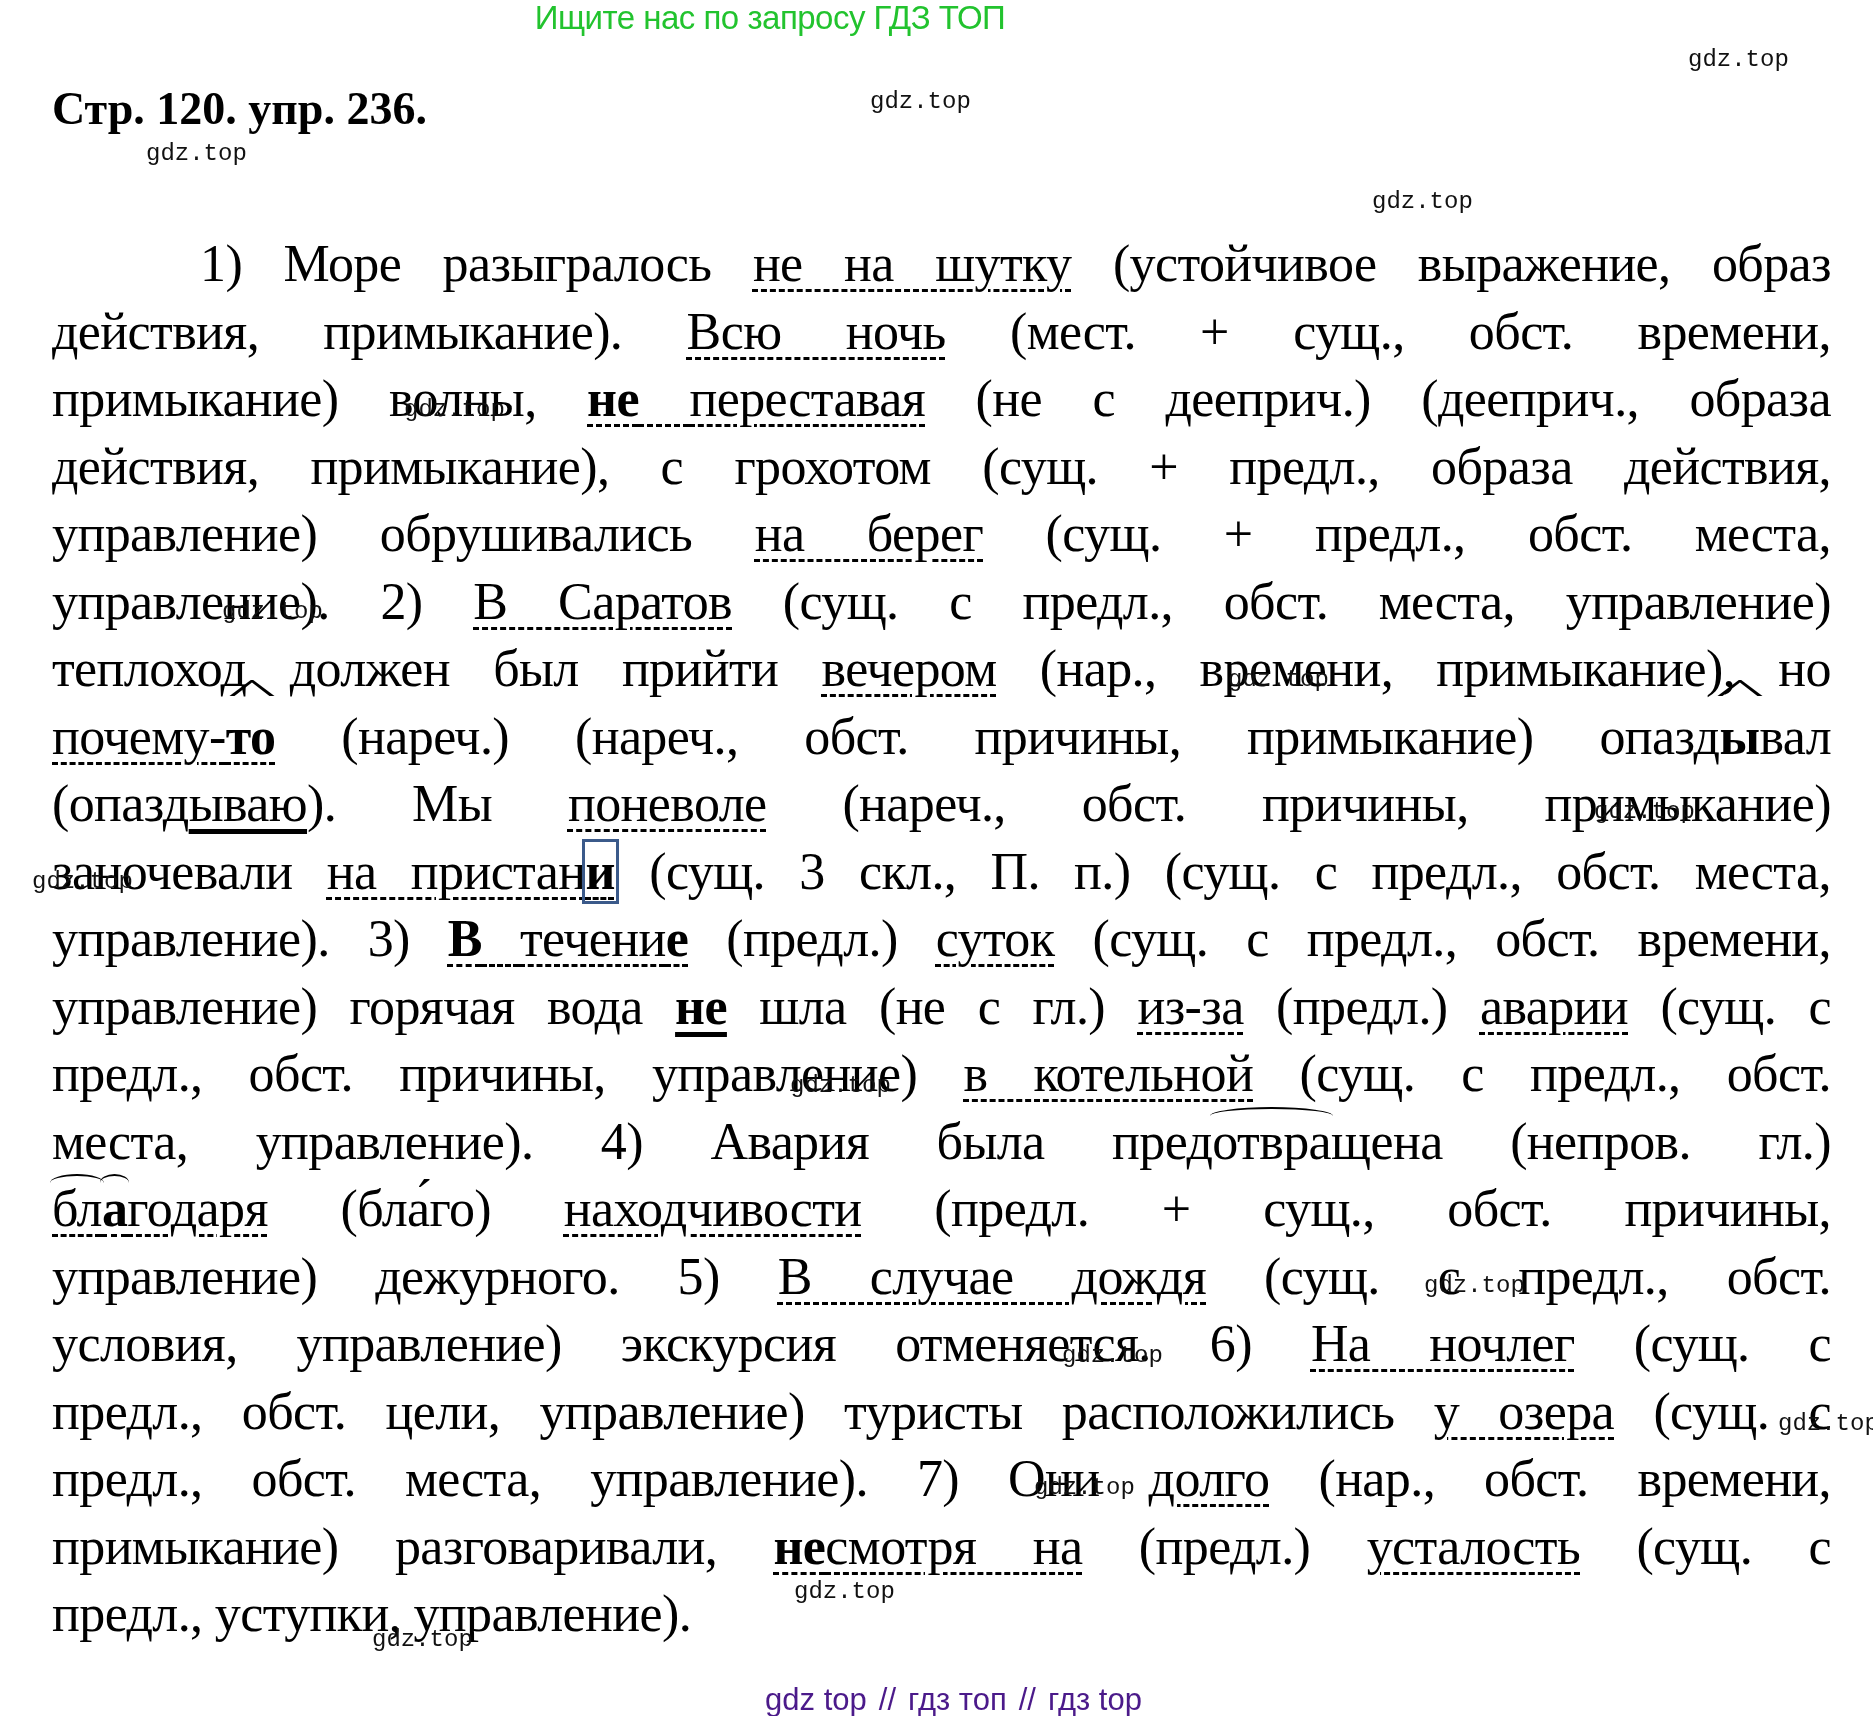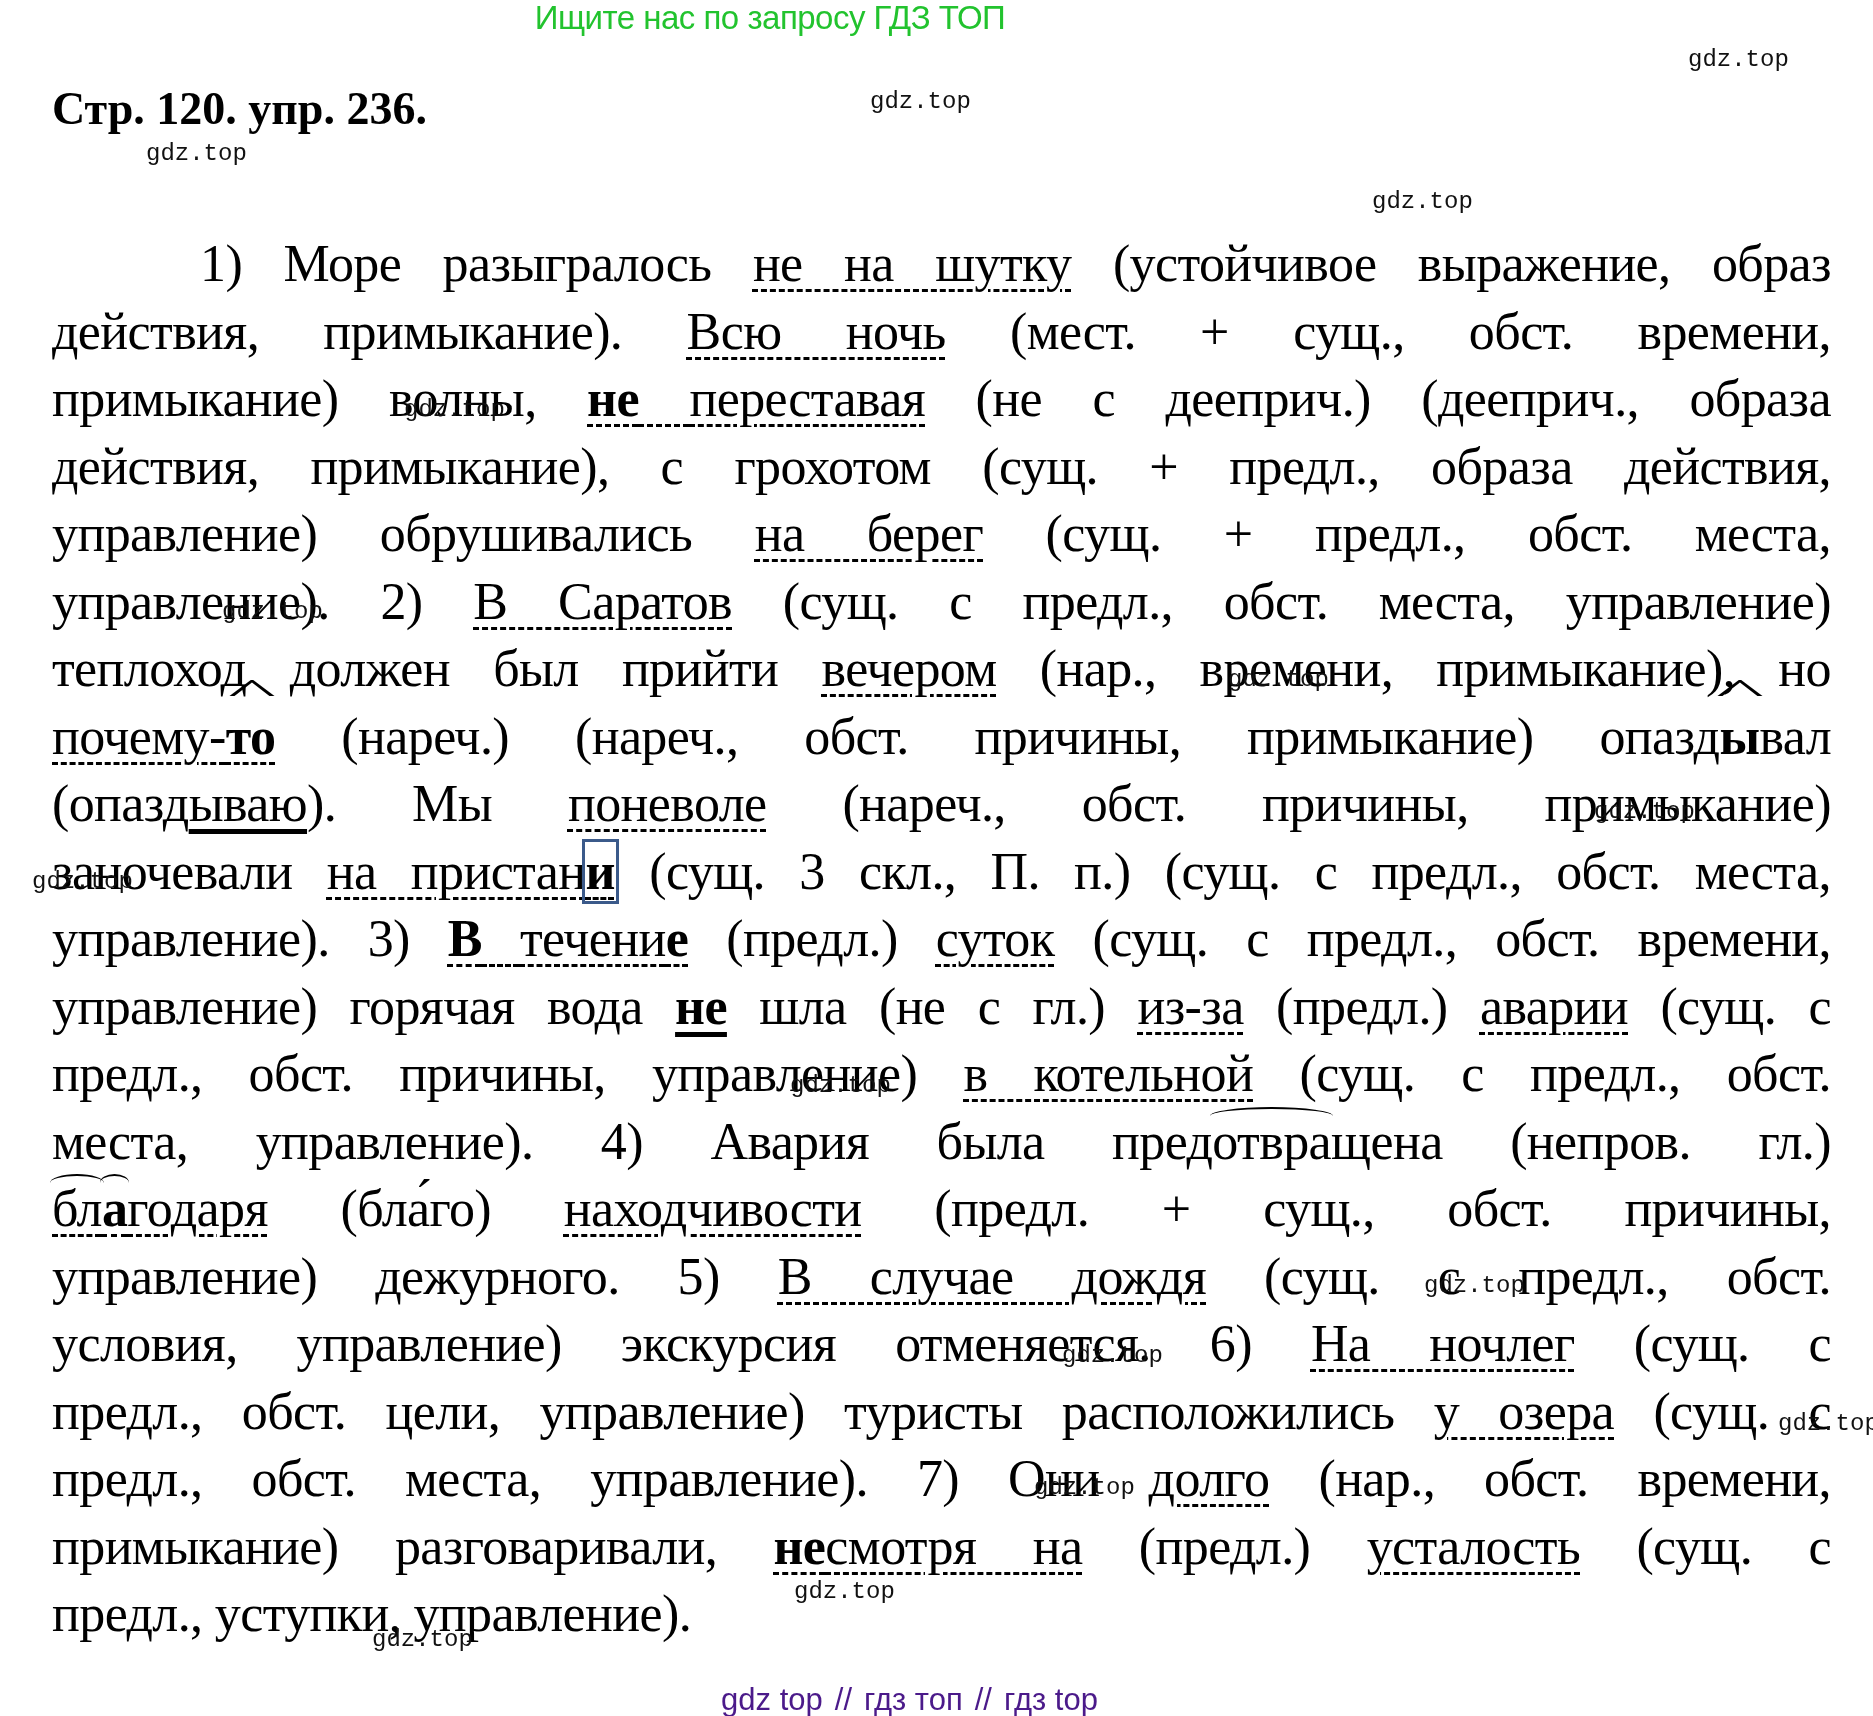--- a/index.html
+++ b/index.html
@@ -43,21 +43,21 @@
     content: ""; position: absolute; left: -2px; right: -2px; top: -6px; height: 16px;
     border-top: 2.5px solid #000; border-radius: 50% 50% 0 0;
   }
   .roof { position: relative; }
   .roof::before {
     content: "^"; position: absolute; left: 50%; top: -34px; transform: translateX(-50%) scaleX(3);
     font-size: 34px; line-height: 34px; font-weight: normal;
   }
   .footer {
     position: absolute; left: 0; top: 1683px; width: 1819px; text-align: center;
-    font-family: "Liberation Sans", sans-serif; font-size: 31px; line-height: 33px; color: #4b1a8a;
+    font-family: "Liberation Sans", sans-serif; font-size: 31px; line-height: 33px; color: #4b1a8a; padding-left: 44px;
   }
   .footer span { margin: 0 6px; }
 </style>
 </head>
 <body>
 
 <div class="top-banner">Ищите нас по запросу ГДЗ ТОП</div>
 
 <div class="title">Стр. 120. упр. 236.</div>
 

